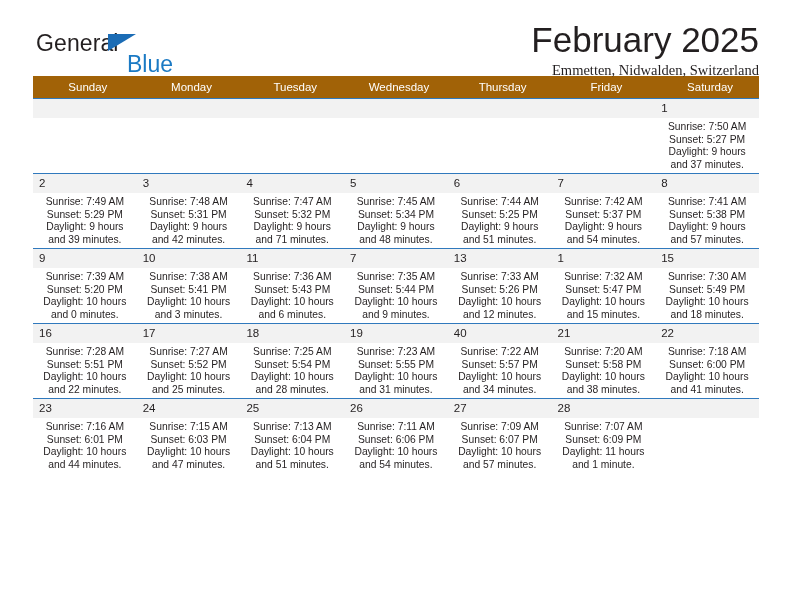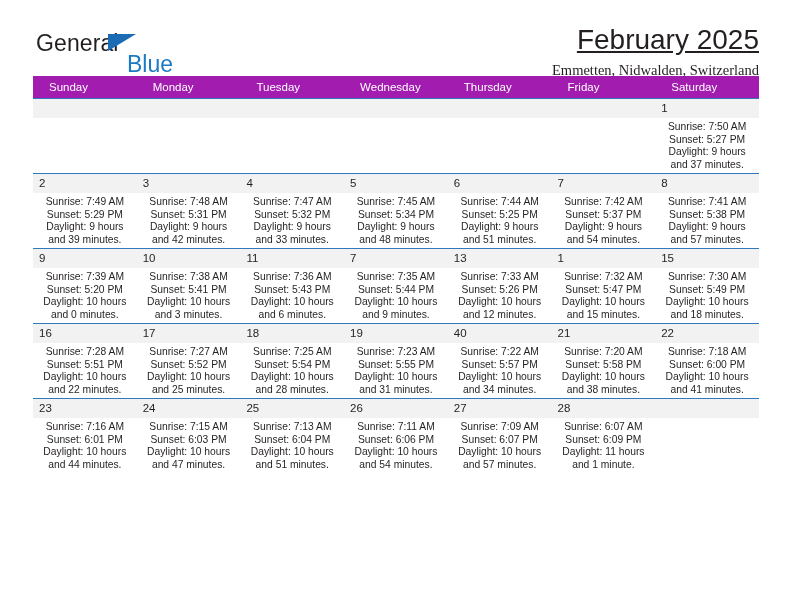--- a/index.html
+++ b/index.html
@@ -62,49 +62,48 @@
     line-height: 26px;
     margin-left: 32px;
   }
   .title-block {
     position: absolute;
     right: 0;
     top: 24px;
     text-align: right;
   }
   .cal-title {
-    font-size: 28px;
+    font-size: 35px;
     color: #231f20;
     line-height: 32px;
     white-space: nowrap;
-    text-decoration: underline;
   }
   .cal-sub {
     margin-top: 5px;
     font-size: 14.5px;
     color: #231f20;
     line-height: 18px;
     white-space: nowrap;
     font-family: Liberation Serif, serif;
   }
 
   
   table.cal {
     width: 726px;
     border-collapse: collapse;
     table-layout: fixed;
     margin-top: 2px;
   }
   table.cal th {
-    background: #a21caf;
+    background: #a16207;
     color: #ffffff;
     font-size: 11.5px;
     font-weight: normal;
-    text-align: left;
-    padding: 5px 0 5px 16px;
+    text-align: center;
+    padding: 5px 0 5px 6px;
     height: 12px;
   }
   table.cal td {
     vertical-align: top;
     padding: 0;
     border-top: 1px solid #3079bd;
     height: 74px;
     background: #ffffff;
   }
   table.cal tr.week-row td.empty {
@@ -216,21 +215,21 @@
               <div>Daylight: 9 hours</div>
               <div>and 42 minutes.</div>
             </div>
           </td>
           <td>
             <div class="daynum">4</div>
             <div class="info">
               <div>Sunrise: 7:47 AM</div>
               <div>Sunset: 5:32 PM</div>
               <div>Daylight: 9 hours</div>
-              <div>and 33 minutes.</div>
+              <div>and 71 minutes.</div>
             </div>
           </td>
           <td>
             <div class="daynum">5</div>
             <div class="info">
               <div>Sunrise: 7:45 AM</div>
               <div>Sunset: 5:34 PM</div>
               <div>Daylight: 9 hours</div>
               <div>and 48 minutes.</div>
             </div>
@@ -435,21 +434,21 @@
             <div class="info">
               <div>Sunrise: 7:09 AM</div>
               <div>Sunset: 6:07 PM</div>
               <div>Daylight: 10 hours</div>
               <div>and 57 minutes.</div>
             </div>
           </td>
           <td>
             <div class="daynum">28</div>
             <div class="info">
-              <div>Sunrise: 6:07 AM</div>
+              <div>Sunrise: 7:07 AM</div>
               <div>Sunset: 6:09 PM</div>
               <div>Daylight: 11 hours</div>
               <div>and 1 minute.</div>
             </div>
           </td>
           <td class="empty">
             <div class="daynum"></div>
             <div class="info"></div>
           </td>
         </tr>

